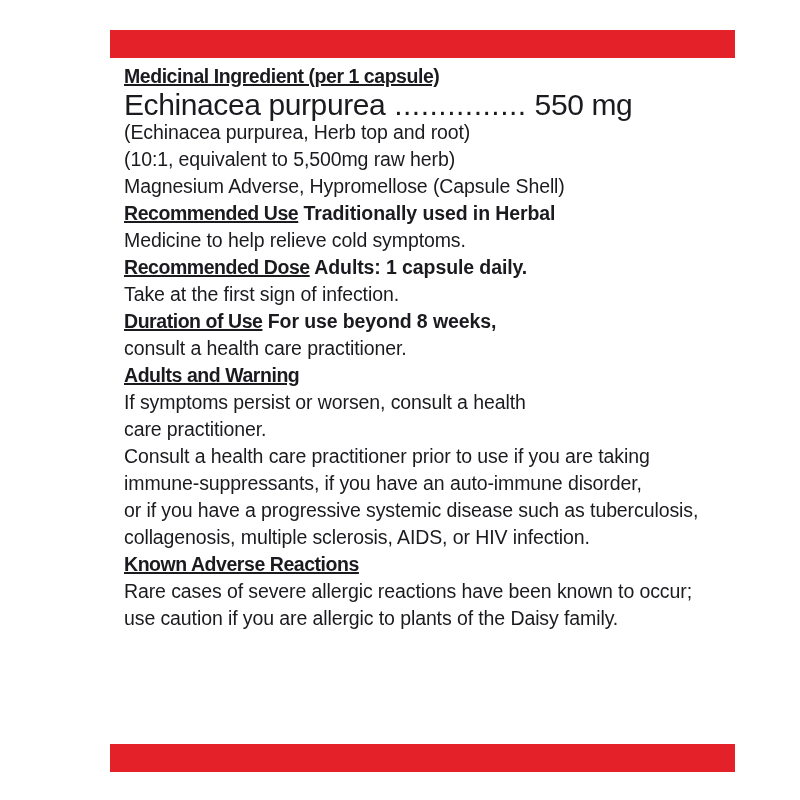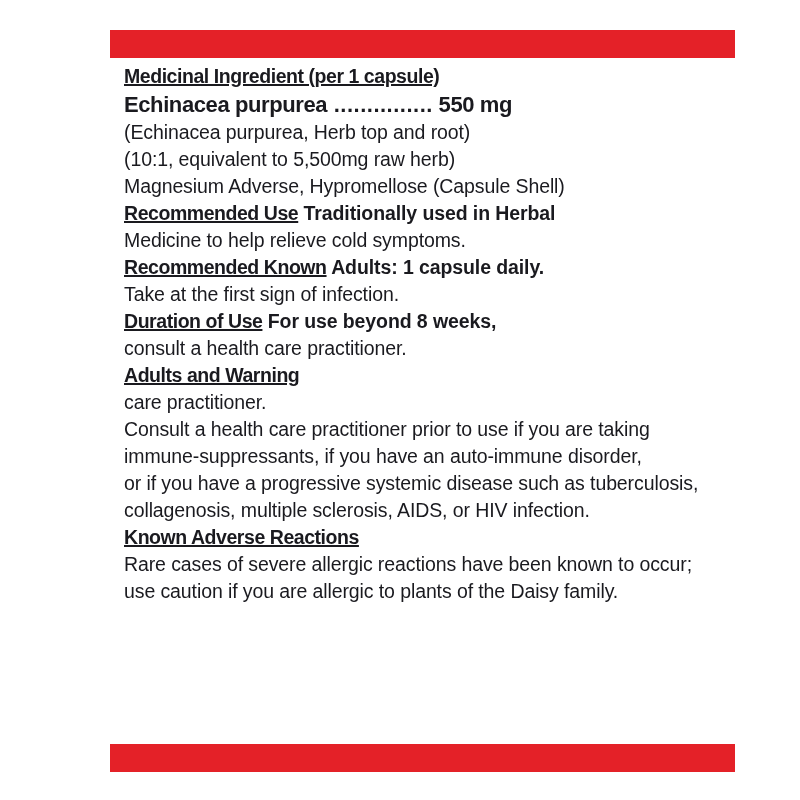--- a/index.html
+++ b/index.html
@@ -62,22 +62,22 @@
 
   
   .run {
     font-weight: 700;
     text-decoration: none;
     letter-spacing: -0.1px;
   }
 
   
   .line.amount {
-    font-size: 22px;
-    font-weight: 700;
+    font-size: 30px;
+    font-weight: 400;
     line-height: 29px;
     letter-spacing: -0.4px;
   }
   .amount .dots {
     letter-spacing: 0.5px;
   }
 
   .line.heading-only {
     line-height: 27px;
   }
@@ -114,39 +114,42 @@
 
     <div class="line">
       <span class="hd">Recommended Use</span><span class="run"> Traditionally used in Herbal</span>
     </div>
 
     <div class="line">
       <span>Medicine to help relieve cold symptoms.</span>
     </div>
 
     <div class="line">
-      <span class="hd">Recommended Known</span><span class="run">  Adults: 1 capsule daily.</span>
+      <span class="hd">Recommended Dose</span><span class="run">  Adults: 1 capsule daily.</span>
     </div>
 
     <div class="line">
       <span>Take at the first sign of infection.</span>
     </div>
 
     <div class="line">
       <span class="hd">Duration of Use</span><span class="run"> For use beyond 8 weeks,</span>
     </div>
 
     <div class="line">
       <span>consult a health care practitioner.</span>
     </div>
 
     <div class="line heading-only">
       <span class="hd">Adults and Warning</span>
     </div>
 
+    <div class="line">
+      <span>If symptoms persist or worsen, consult a health</span>
+    </div>
     <div class="line">
       <span>care practitioner.</span>
     </div>
     <div class="line">
       <span>Consult a health care practitioner prior to use if you are taking</span>
     </div>
     <div class="line">
       <span>immune-suppressants, if you have an auto-immune disorder,</span>
     </div>
     <div class="line">

